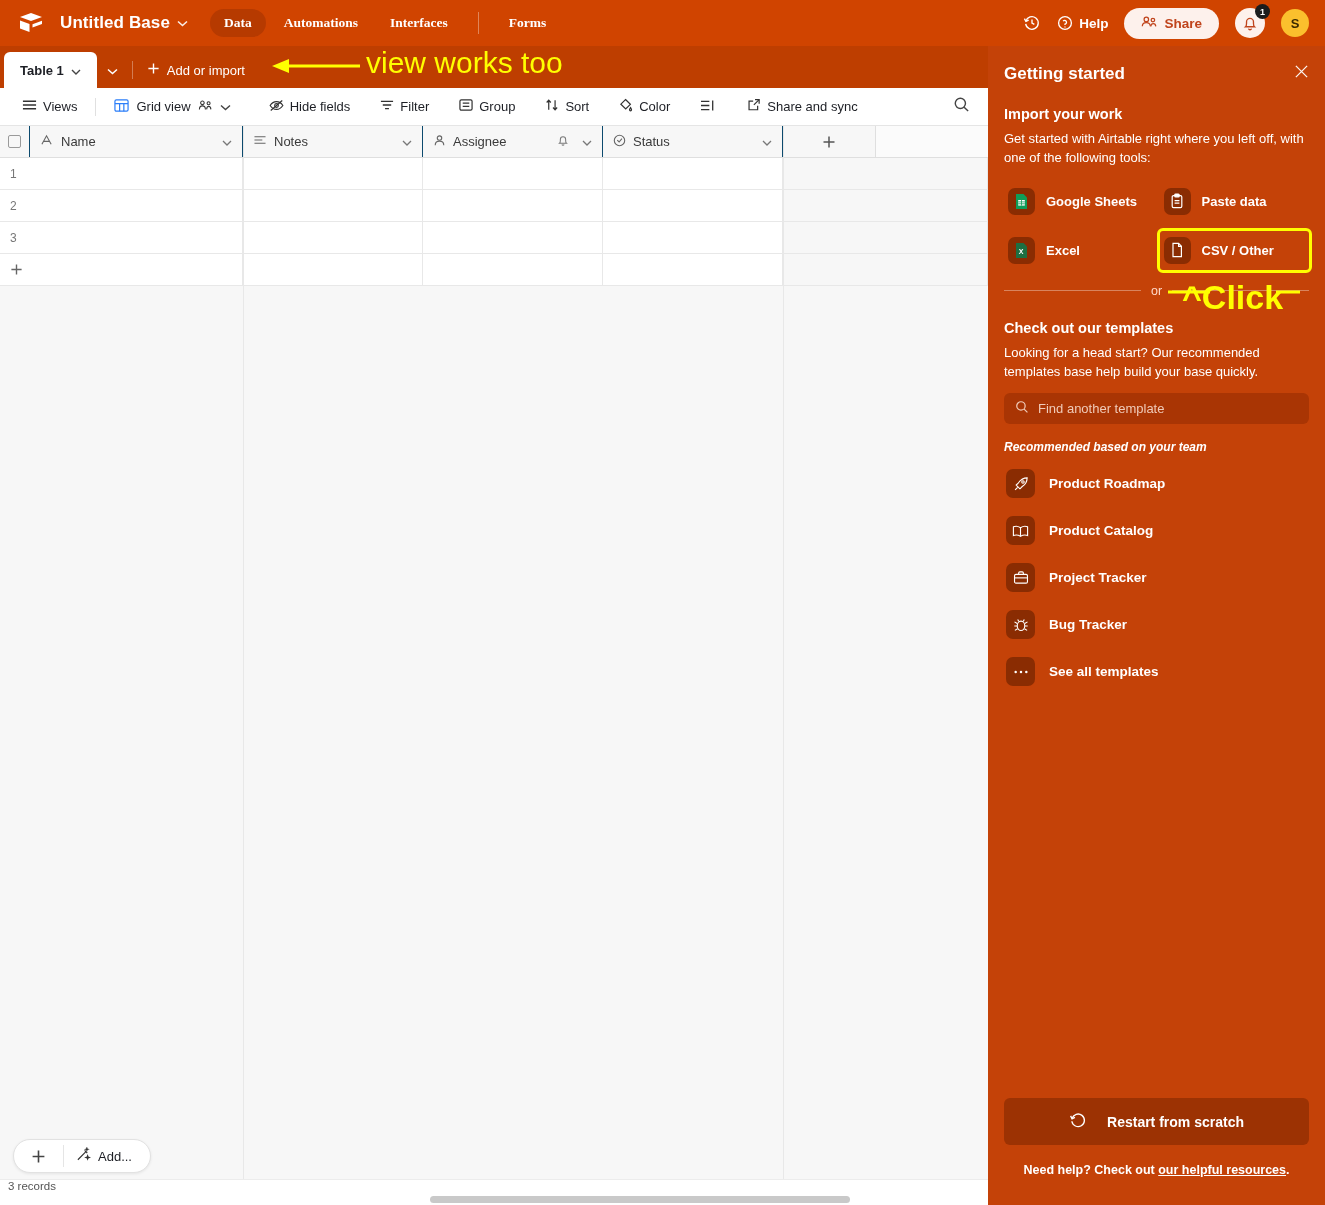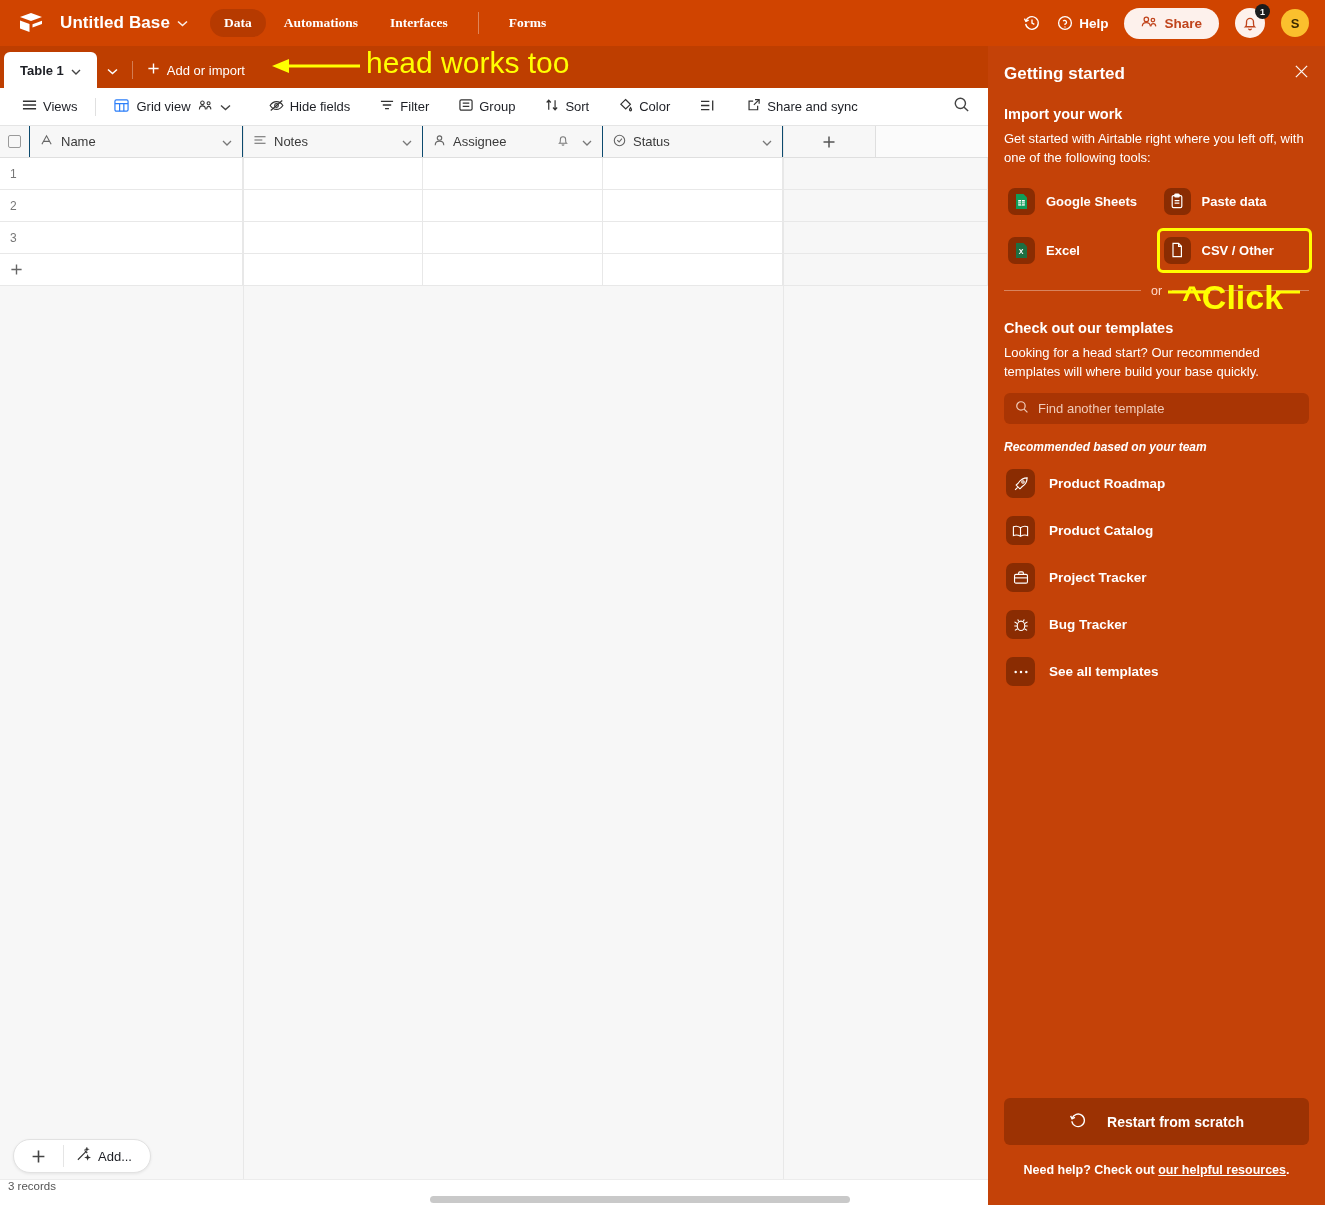--- a/index.html
+++ b/index.html
@@ -626,21 +626,21 @@
     </div>
   </div>
 
   <div class="or-row">
     <div class="or-line"></div>
     <div class="or-text">or</div>
     <div class="or-line"></div>
   </div>
 
   <div class="sec-title">Check out our templates</div>
-  <div class="sec-body">Looking for a head start? Our recommended templates will where build your base quickly.</div>
+  <div class="sec-body">Looking for a head start? Our recommended templates base help build your base quickly.</div>
 
   <div class="search-box">
     <span>
       <svg width="14" height="14" viewBox="0 0 16 16" fill="none" stroke="#f0cbb9" stroke-width="1.4">
         <circle cx="6.8" cy="6.8" r="4.8"></circle>
           <path d="M10.4 10.4 L14.2 14.2"></path>
       </svg>
     </span>
     <input value="" placeholder="Find another template" style="">
   </div>
@@ -720,14 +720,14 @@
     <line x1="360" y1="66" x2="285" y2="66" stroke="#ffff00" stroke-width="3"></line>
     <polygon points="272,66 289,59 289,73" fill="#ffff00"></polygon>
   </g>
 
   <g>
     <line x1="1168" y1="292" x2="1210" y2="292" stroke="#ffff00" stroke-width="3"></line>
     <line x1="1276" y1="292" x2="1300" y2="292" stroke="#ffff00" stroke-width="3"></line>
   </g>
 </svg>
 
-<div class="anno anno-works">head works too</div>
+<div class="anno anno-works">view works too</div>
 <div class="anno anno-click">^Click</div>
 
 </body></html>

